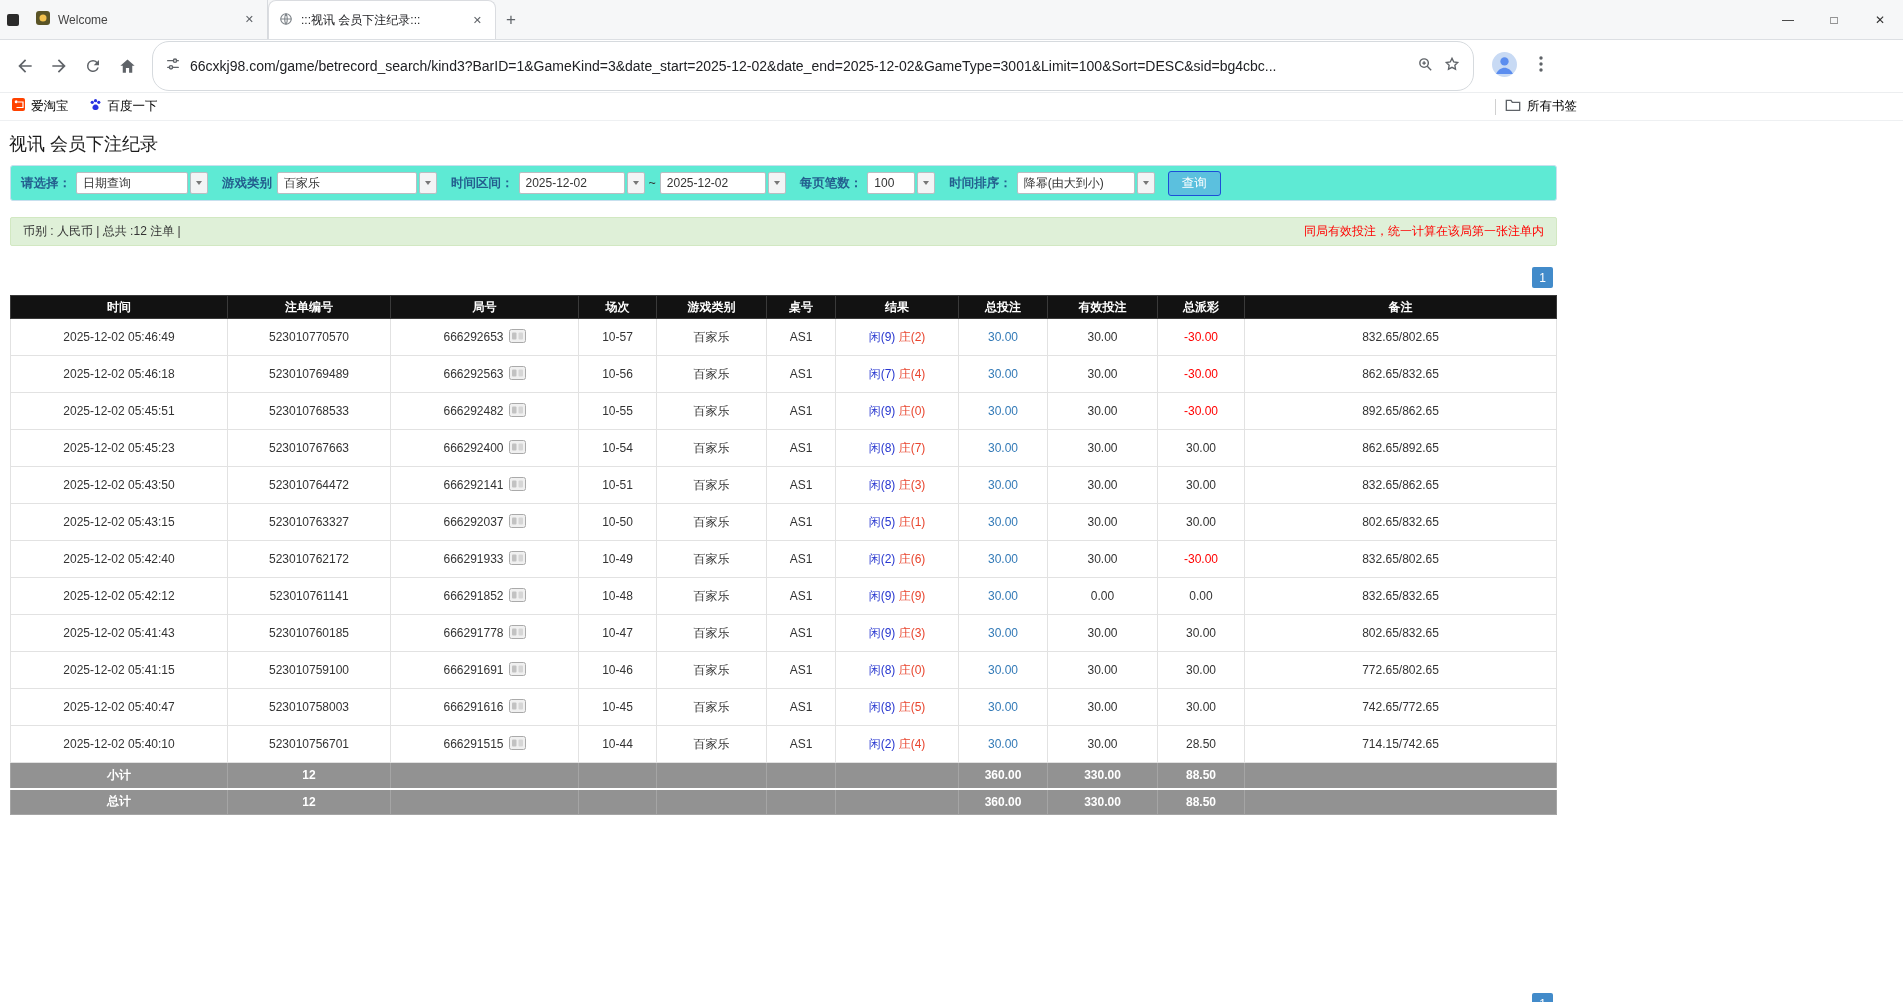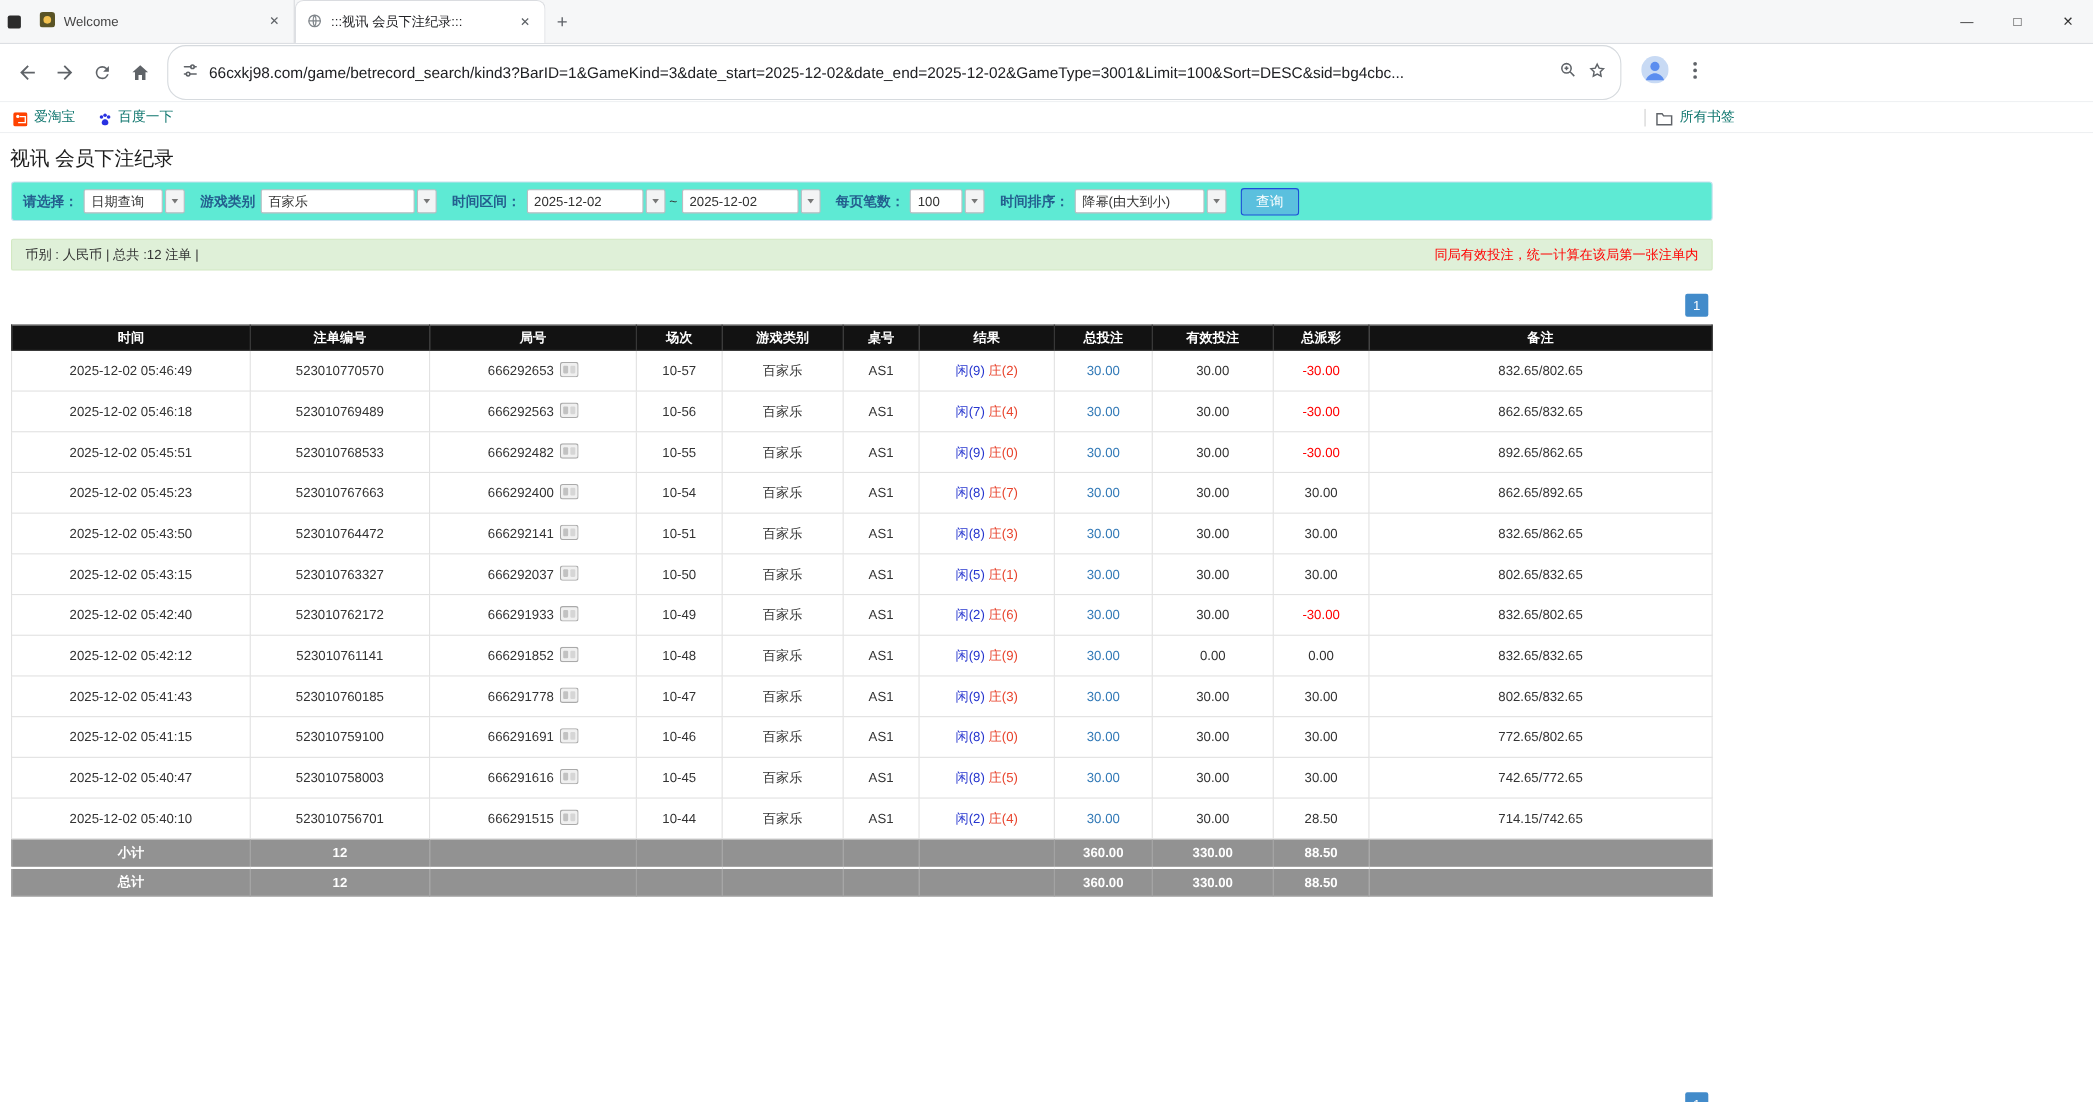--- a/index.html
+++ b/index.html
@@ -28,39 +28,39 @@
   .nav-btn { width: 34px; height: 34px; display: flex; align-items: center; justify-content: center; border-radius: 50%; flex: 0 0 auto; }
   .omnibox {
     width: 1322px; height: 50px; background: #fff; border: 1px solid #d6dade; border-radius: 17px;
     display: flex; align-items: center; padding: 0 12px; gap: 9px; margin-left: 8px; flex: 0 0 auto;
   }
   .url { flex: 1; font-size: 14px; color: #202124; white-space: nowrap; overflow: hidden; }
   .avatar { margin-left: 18px; flex: 0 0 auto; }
   .kebab { margin-left: 16px; padding: 0 6px; flex: 0 0 auto; }
 
   .bookmarks { height: 28px; background: #fff; display: flex; align-items: center; padding: 0 12px; gap: 20px; border-bottom: 1px solid #eef0f2; position: relative; }
-  .bm-item { display: flex; align-items: flex-end; gap: 6px; font-size: 12.5px; color: #0f766e; }
+  .bm-item { display: flex; align-items: flex-start; gap: 6px; font-size: 12.5px; color: #000000; }
   .bm-right { position: absolute; right: 326px; display: flex; align-items: center; gap: 9px; }
   .bm-divider { width: 1px; height: 16px; background: #d0d0d0; }
 
   
   .page { width: 1567px; }
   .page-title { margin: 11px 0 9px 9px; font-size: 18px; font-weight: normal; color: #1c1c1c; }
 
   .filter-bar {
     margin: 0 10px; background: #5eead4; border: 1px solid #c7e0ee; border-radius: 3px;
     height: 36px; display: flex; align-items: center; padding: 0 10px; font-size: 12.5px;
   }
   .flabel { color: #235e8e; font-weight: bold; margin: 0 5px 0 14px; white-space: nowrap; }
   .flabel.first { margin-left: 0; }
   .combo { display: flex; align-items: center; gap: 2px; }
   .cval { background: #fff; border: 1px solid #b9bdc2; height: 22px; line-height: 20px; padding: 0 6px; font-size: 12px; color: #333; border-radius: 2px; white-space: nowrap; overflow: hidden; }
   .cbtn { width: 18px; height: 22px; background: #f3f4f5; border: 1px solid #b9bdc2; border-radius: 2px; display: flex; align-items: center; justify-content: center; }
   .cbtn::after { content: ""; border-left: 3.5px solid transparent; border-right: 3.5px solid transparent; border-top: 4.5px solid #777; }
-  .w-qt { width: 72px; } .w-game { width: 140px; } .w-date { width: 106px; } .w-size { width: 48px; } .w-sort { width: 118px; }
+  .w-qt { width: 112px; } .w-game { width: 140px; } .w-date { width: 106px; } .w-size { width: 48px; } .w-sort { width: 118px; }
   .tilde { margin: 0 4px; color: #333; }
   .search-btn { margin-left: 13px; background: #5bc0de; border: 1px solid #1d4ed8; color: #fff; font-size: 12.5px; height: 25px; padding: 0 13px; border-radius: 3px; }
 
   .summary-bar {
     margin: 16px 10px 0; background: #dff0d8; border: 1px solid #d2e8c2; border-radius: 2px;
     height: 29px; display: flex; align-items: center; justify-content: space-between; padding: 0 12px;
     font-size: 12px; color: #333;
   }
   .summary-note { color: #ff0000; }
 

